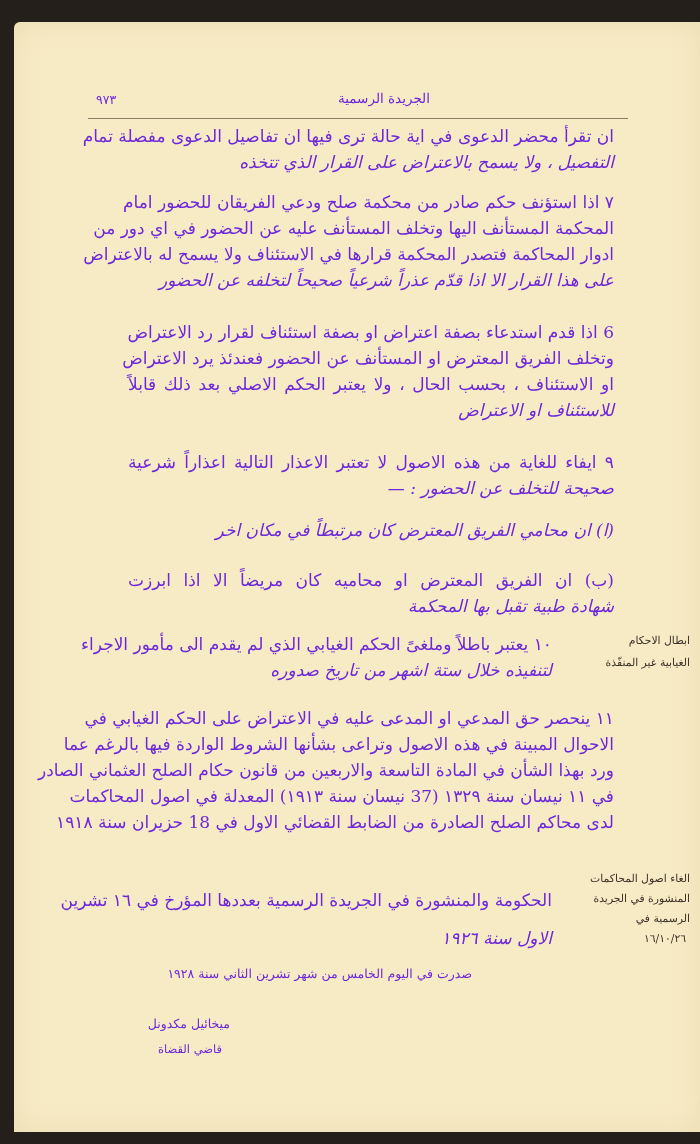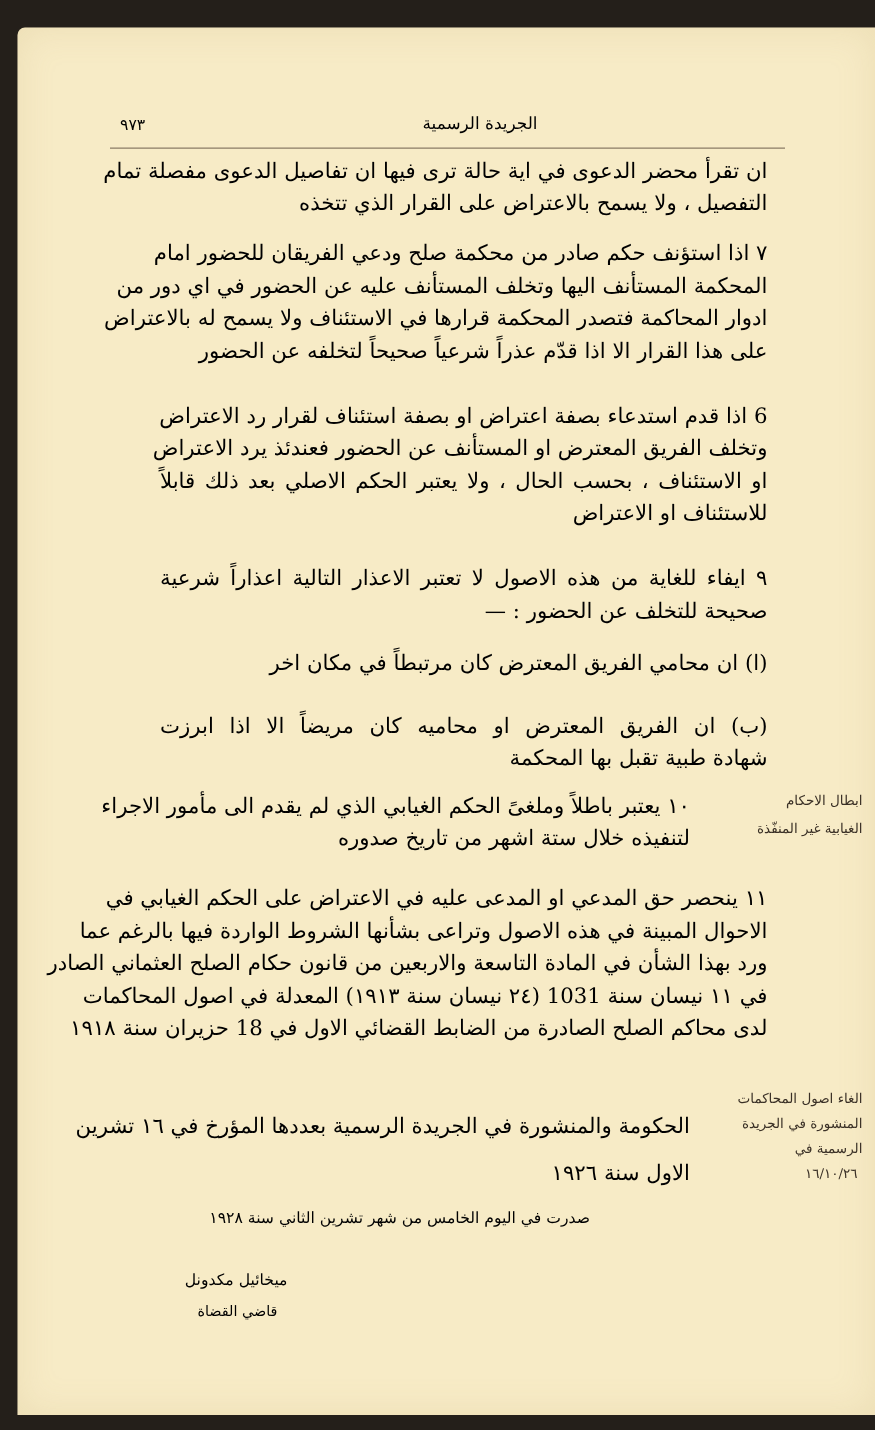--- a/index.html
+++ b/index.html
@@ -22,21 +22,21 @@
       top: 22px;
       width: 686px;
       height: 1110px;
       background: #f7ebc6;
       border-top-left-radius: 6px;
       box-shadow: inset 0 0 30px rgba(190,160,100,0.18);
     }
     .ar {
       direction: rtl;
       font-family: "DejaVu Serif", serif;
-      color: #000000;
+      color: #6d28d9;
       position: absolute;
       white-space: nowrap;
     }
     .header-title {
       left: 270px;
       top: 68px;
       width: 200px;
       text-align: center;
       font-size: 13.5px;
     }
@@ -54,21 +54,21 @@
       height: 0;
       border-top: 1px solid #8b7c66;
     }
     .line {
       font-size: 17px;
       right: 86px;
       text-align: justify;
       text-align-last: justify;
     }
     .line.full { width: 486px; }
-    .line.last { text-align-last: right; }
+    .line.last { text-align-last: right; font-style: italic; }
     .margin-note {
       font-size: 10.8px;
       right: 10px;
       color: #3a3026;
     }
     .sig {
       font-size: 12.5px;
     }
   </style>
 </head>
@@ -101,21 +101,21 @@
     <div class="ar line full last" style="top:574px">شهادة طبية تقبل بها المحكمة</div>
 
     <div class="ar margin-note" style="top:612px">ابطال الاحكام</div>
     <div class="ar margin-note" style="top:634px">الغيابية غير المنفّذة</div>
     <div class="ar line" style="top:612px; right:148px; width:424px;">١٠   يعتبر باطلاً وملغىً الحكم الغيابي الذي لم يقدم الى مأمور الاجراء</div>
     <div class="ar line last" style="top:638px; right:148px; width:424px;">لتنفيذه خلال ستة اشهر من تاريخ صدوره</div>
 
     <div class="ar line full" style="top:686px">١١   ينحصر حق المدعي او المدعى عليه في الاعتراض على الحكم الغيابي في</div>
     <div class="ar line full" style="top:738px">ورد بهذا الشأن في المادة التاسعة والاربعين من قانون حكام الصلح العثماني الصادر</div>
     <div class="ar line full" style="top:712px">الاحوال المبينة في هذه الاصول وتراعى بشأنها الشروط الواردة فيها بالرغم عما</div>
-    <div class="ar line full" style="top:764px">في ١١ نيسان سنة 1031 (٢٤ نيسان سنة ١٩١٣) المعدلة في اصول المحاكمات</div>
+    <div class="ar line full" style="top:764px">في ١١ نيسان سنة ١٣٢٩ (37 نيسان سنة ١٩١٣) المعدلة في اصول المحاكمات</div>
     <div class="ar line full" style="top:790px">لدى محاكم الصلح الصادرة من الضابط القضائي الاول في 18 حزيران سنة ١٩١٨</div>
 
     <div class="ar margin-note" style="top:850px">الغاء اصول المحاكمات</div>
     <div class="ar margin-note" style="top:870px">المنشورة في الجريدة</div>
     <div class="ar margin-note" style="top:890px">الرسمية في</div>
     <div class="ar margin-note" style="top:910px; direction:ltr; right:14px;">١٦/١٠/٢٦</div>
     <div class="ar line" style="top:852px; right:148px; width:424px;margin-top:16px;">الحكومة والمنشورة في الجريدة الرسمية بعددها المؤرخ في ١٦ تشرين</div>
     <div class="ar line last" style="top:906px; right:148px; width:424px;">الاول سنة ١٩٢٦</div>
 
     <div class="ar sig" style="top:944px; right:228px;">صدرت في اليوم الخامس من شهر تشرين الثاني سنة ١٩٢٨</div>

